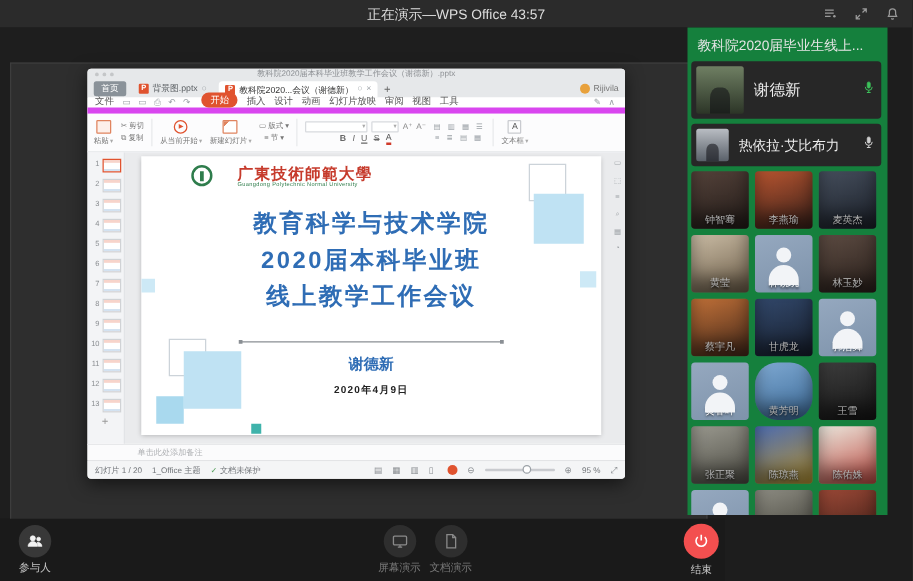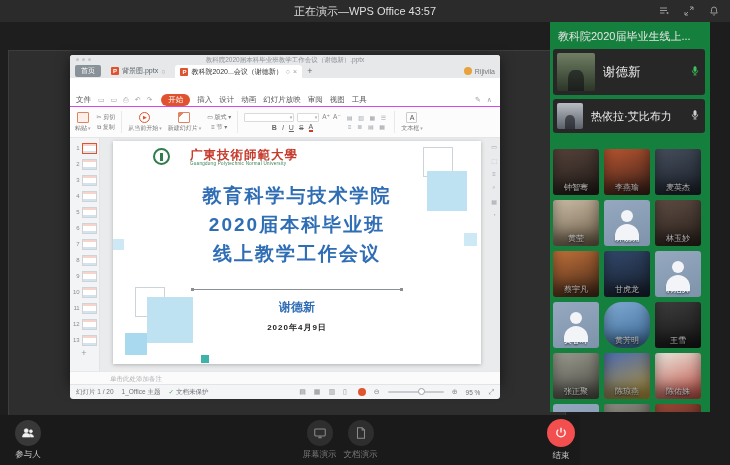--- a/index.html
+++ b/index.html
@@ -30,22 +30,22 @@
   .w-tabs { height:14px; display:flex; align-items:center; padding:0 5px; gap:5px; }
   .home-pill { background:#8a9299; color:#fff; font-size:7px; padding:1px 6px; border-radius:2px; }
   .tab { display:flex; align-items:center; gap:3px; font-size:7px; color:#5c6064; padding:1px 5px; height:12px; white-space:nowrap; }
   .tab .wicon { width:8px; height:8px; background:#e0532f; border-radius:1px; color:#fff; font-size:6px;
                 display:flex; align-items:center; justify-content:center; font-weight:bold; }
   .tab .tclose,.tab .tdot { color:#9aa0a5; font-size:7px; }
   .tab.active { background:#fff; border-radius:3px 3px 0 0; color:#333; height:13px; margin-bottom:-1px; }
   .plus { color:#666; font-size:9px; }
   .account { margin-left:auto; display:flex; align-items:center; gap:3px; font-size:7px; color:#777; }
   .account i { width:8px; height:8px; border-radius:50%; background:#e8a13c; }
-  .w-menu { height:13px; background:#fff; border-bottom:1px solid #d946ef; display:flex; align-items:center;
-            padding:0 6px; gap:7px; font-size:7.5px; color:#555;margin-top:16px; }
+  .w-menu { height:13px; background:#fff; border-bottom:5px solid #d946ef; display:flex; align-items:flex-end;
+            padding:0 6px; gap:7px; font-size:7.5px; color:#555; }
   .menu-item { cursor:default; white-space:nowrap; }
   .menu-item.active { background:#e0532f; color:#fff; border-radius:8px; padding:1px 7px; }
   .quick-icons { color:#9aa0a5; font-size:7px; letter-spacing:2px; }
   .menu-right { margin-left:auto; color:#9aa0a5; font-size:7px; letter-spacing:2px; }
 
   
   .w-ribbon { height:31px; background:#fcfcfd; border-bottom:1px solid #e4e6e9; display:flex; align-items:center;
               padding:0 5px; gap:6px; color:#777; }
   .rgroup { display:flex; flex-direction:column; align-items:center; gap:1px; }
   .rlabel { font-size:6px; color:#777; white-space:nowrap; }
@@ -130,21 +130,21 @@
   .feat-avatar { border-radius:2px; position:relative; overflow:hidden; flex:none; }
   .feat1 .feat-avatar { width:38px; height:38px; }
   .feat2 .feat-avatar { width:26px; height:26px; }
   .feat-avatar::after { content:""; position:absolute; left:30%; bottom:0; width:40%; height:55%;
                         background:rgba(15,15,20,.55); border-radius:40% 40% 0 0; }
   .feat-name { flex:1; color:#ededed; white-space:nowrap; overflow:hidden; }
   .feat1 .feat-name { font-size:12.5px; } .feat2 .feat-name { font-size:11px; }
   .mic svg { width:12px; height:12px; }
   .mic.on svg { stroke:#3cc15a; fill:#3cc15a; }
   .mic.off svg { stroke:#cfcfcf; fill:#cfcfcf; }
-  .pgrid { margin:16px 5px 0 3px; display:grid; grid-template-columns:repeat(3,46px); gap:5px; }
+  .pgrid { margin:4px 5px 0 3px; display:grid; grid-template-columns:repeat(3,46px); gap:5px; }
   .cell { width:46px; height:46px; border-radius:3px; position:relative; overflow:hidden; }
   .cell .pname { position:absolute; bottom:2px; left:0; width:100%; text-align:center; font-size:8px;
                  color:#fff; text-shadow:0 1px 2px rgba(0,0,0,.9); white-space:nowrap; }
   .cell.default::before { content:""; position:absolute; left:17px; top:10px; width:12px; height:12px;
                           border-radius:50%; background:#f2f4f7; }
   .cell.default::after { content:""; position:absolute; left:11px; top:24px; width:24px; height:16px;
                          border-radius:12px 12px 0 0; background:#f2f4f7; }
   .cell.photo::after { content:""; position:absolute; inset:0; box-shadow:inset 0 -12px 14px rgba(0,0,0,.45); }
 
   

